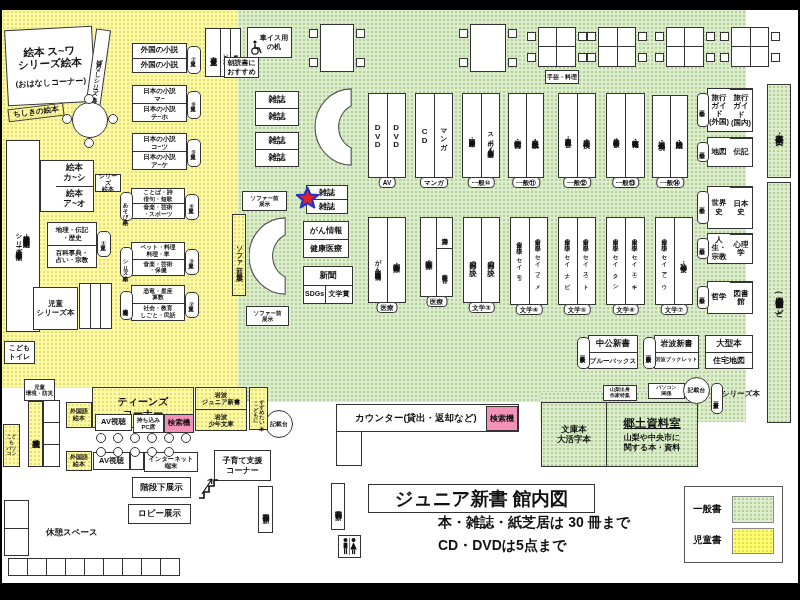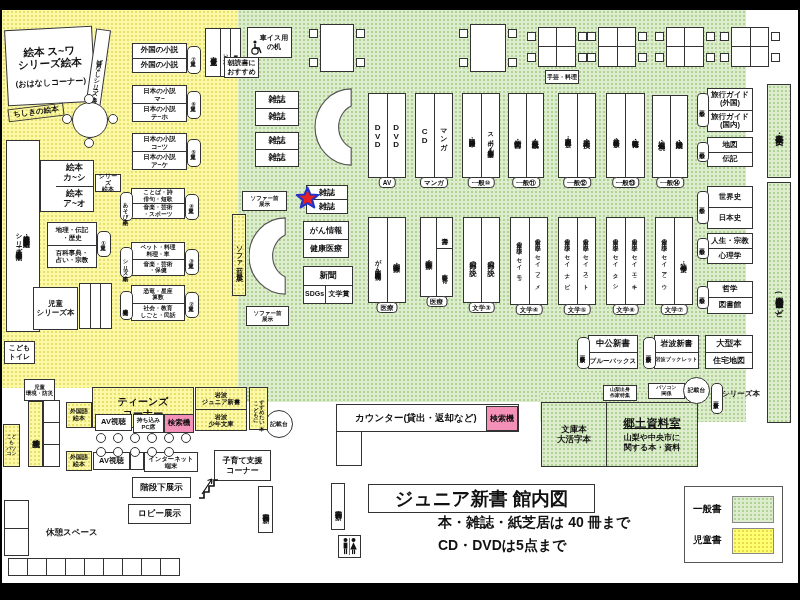--- a/index.html
+++ b/index.html
@@ -39,21 +39,21 @@
   .shelf .col.split>div{display:flex;align-items:center;justify-content:center;}
   .shelf .col.split>div.sec2{border-top:1px solid #333;flex:1.6;}
   .shelf .col.split>div:first-child{flex:1;}
   .badge{position:absolute;left:50%;bottom:-11px;transform:translateX(-50%);background:#fff;
          border:1px solid #333;border-radius:4px;font-size:6.5px;font-weight:bold;
          padding:0 3px;line-height:9px;white-space:nowrap;z-index:3;}
   .badge-v{position:absolute;left:-11px;top:4px;width:10px;bottom:4px;background:#fff;border:1px solid #333;
          border-radius:4px;font-size:5.5px;font-weight:bold;writing-mode:vertical-rl;text-orientation:upright;
          display:flex;align-items:center;justify-content:center;z-index:3;letter-spacing:-1px;}
   .rstack{position:absolute;box-sizing:border-box;background:#fff;border:1px solid #333;display:flex;
-          flex-direction:column;z-index:2;}
+          flex-direction:row;z-index:2;}
   .rcell{flex:1;display:flex;align-items:center;justify-content:center;font-weight:bold;font-size:7.5px;
          text-align:center;line-height:1.1;white-space:pre-line;}
   .table{position:absolute;background:#fff;border:1px solid #333;box-sizing:border-box;z-index:2;}
   .quad{background-image:linear-gradient(to right,transparent calc(50% - 0.5px),#333 calc(50% - 0.5px),#333 calc(50% + 0.5px),transparent calc(50% + 0.5px)),
         linear-gradient(to bottom,transparent calc(50% - 0.5px),#333 calc(50% - 0.5px),#333 calc(50% + 0.5px),transparent calc(50% + 0.5px));}
   .chair{position:absolute;width:9px;height:9px;background:#fff;border:1px solid #333;box-sizing:border-box;z-index:2;}
   .chair-round{position:absolute;width:10px;height:10px;background:#fff;border:1px solid #333;border-radius:50%;box-sizing:border-box;z-index:2;}
   .circle{border-radius:50%;}
   svg{display:block;}
 </style>
@@ -347,21 +347,21 @@
           <rect x="5.9" y="11.6" width="1.2" height="5.5" fill="#111"></rect>
           <circle cx="13.5" cy="3" r="2" fill="#111"></circle>
           <path d="M13.5 5.2 L16.8 12.5 H10.2 Z" fill="#111"></path>
           <rect x="12" y="12.5" width="1.2" height="4.6" fill="#111"></rect>
           <rect x="13.9" y="12.5" width="1.2" height="4.6" fill="#111"></rect>
           <line x1="9.5" y1="1" x2="9.5" y2="18" stroke="#111" stroke-width="0.6"></line>
         </svg>
   </div>
 
   <div class="box" style="left:368px;top:484px;width:227px;height:29px;font-size:18.5px;border-width:1.5px;">ジュニア新書 館内図</div>
-  <div class="abs" style="left:438px;top:514px;font-size:14px;font-weight:bold;z-index:2;">本・雑誌・紙芝居は 40 冊まで</div>
+  <div class="abs" style="left:438px;top:514px;font-size:14px;font-weight:bold;z-index:2;">本・雑誌・紙芝居は 30 冊まで</div>
   <div class="abs" style="left:438px;top:537px;font-size:14px;font-weight:bold;z-index:2;">CD・DVDは5点まで</div>
 
   <div class="box" style="left:684px;top:486px;width:99px;height:77px;border-color:#555;flex-direction:column;align-items:stretch;justify-content:space-around;padding:6px 8px;font-weight:bold;">
     <div style="display:flex;align-items:center;justify-content:space-between;">
       <span style="font-size:9.5px;">一般書</span>
       <span class="gbox" style="width:40px;height:25px;border:1px solid #888;display:inline-block;"></span>
     </div>
     <div style="display:flex;align-items:center;justify-content:space-between;">
       <span style="font-size:9.5px;">児童書</span>
       <span style="width:40px;height:24px;border:1px solid #888;display:inline-block;background-color:#ffff70;background-image:radial-gradient(#e8da50 0.9px,transparent 1px);background-size:4px 4px;"></span>

